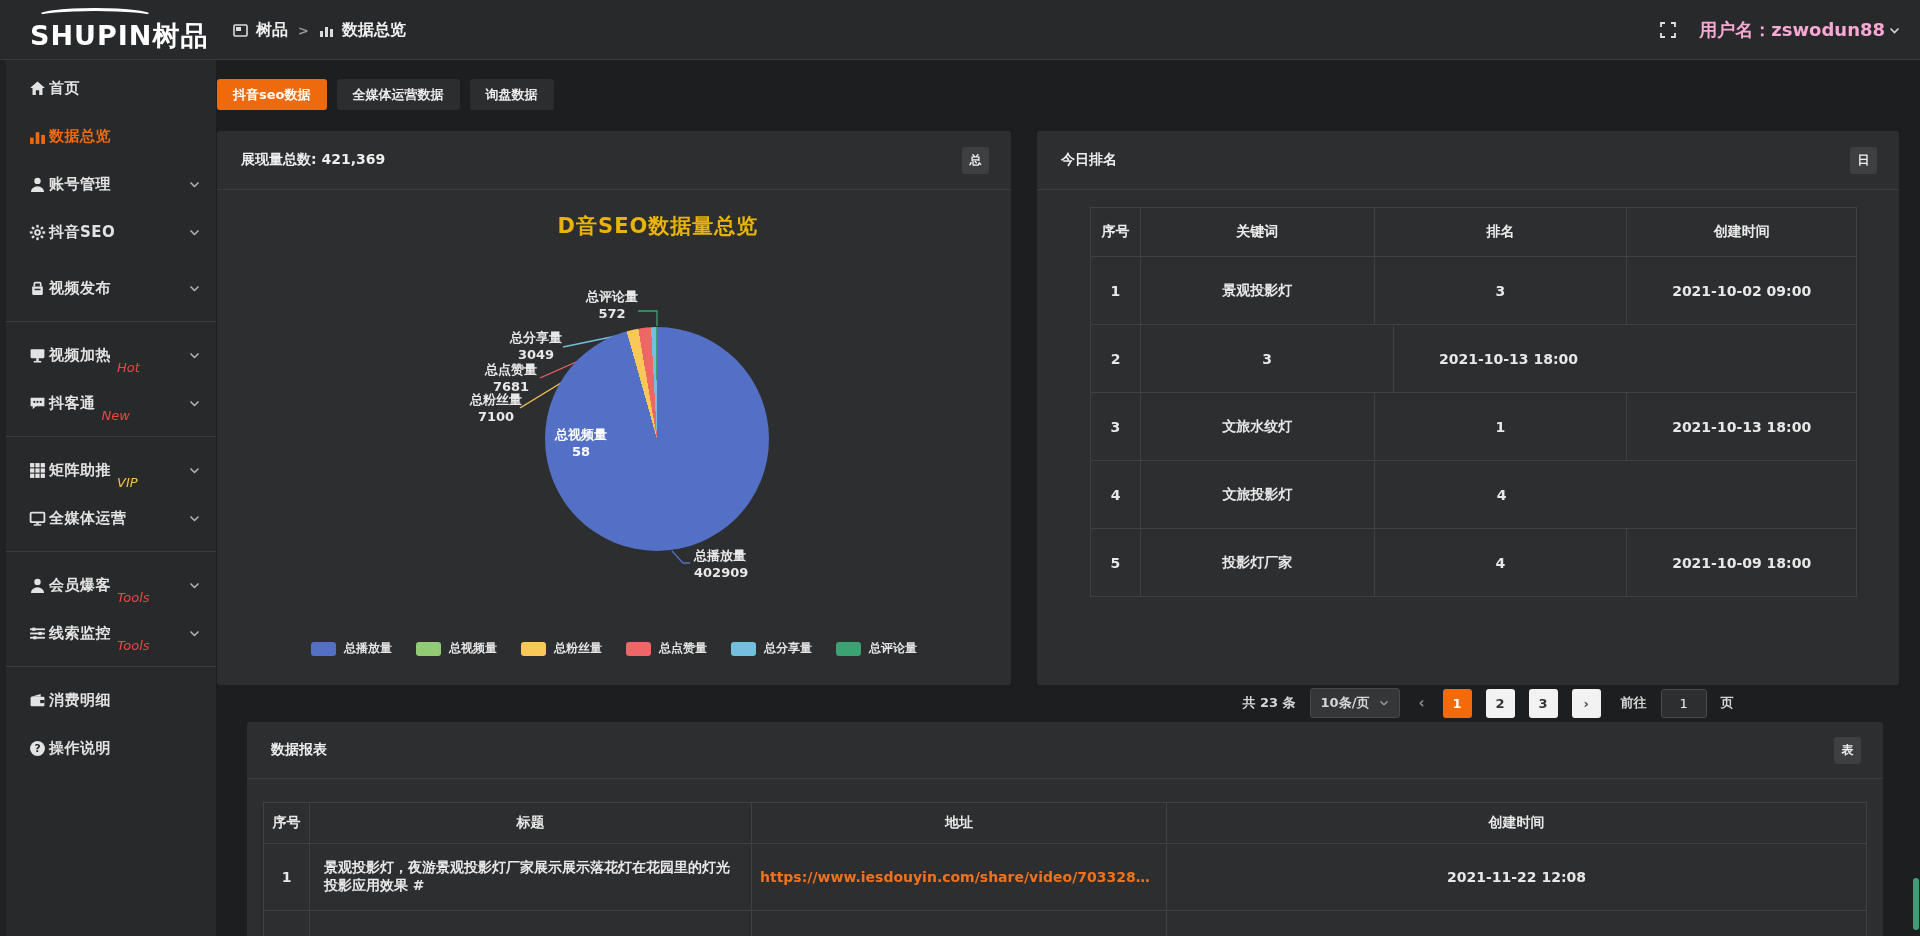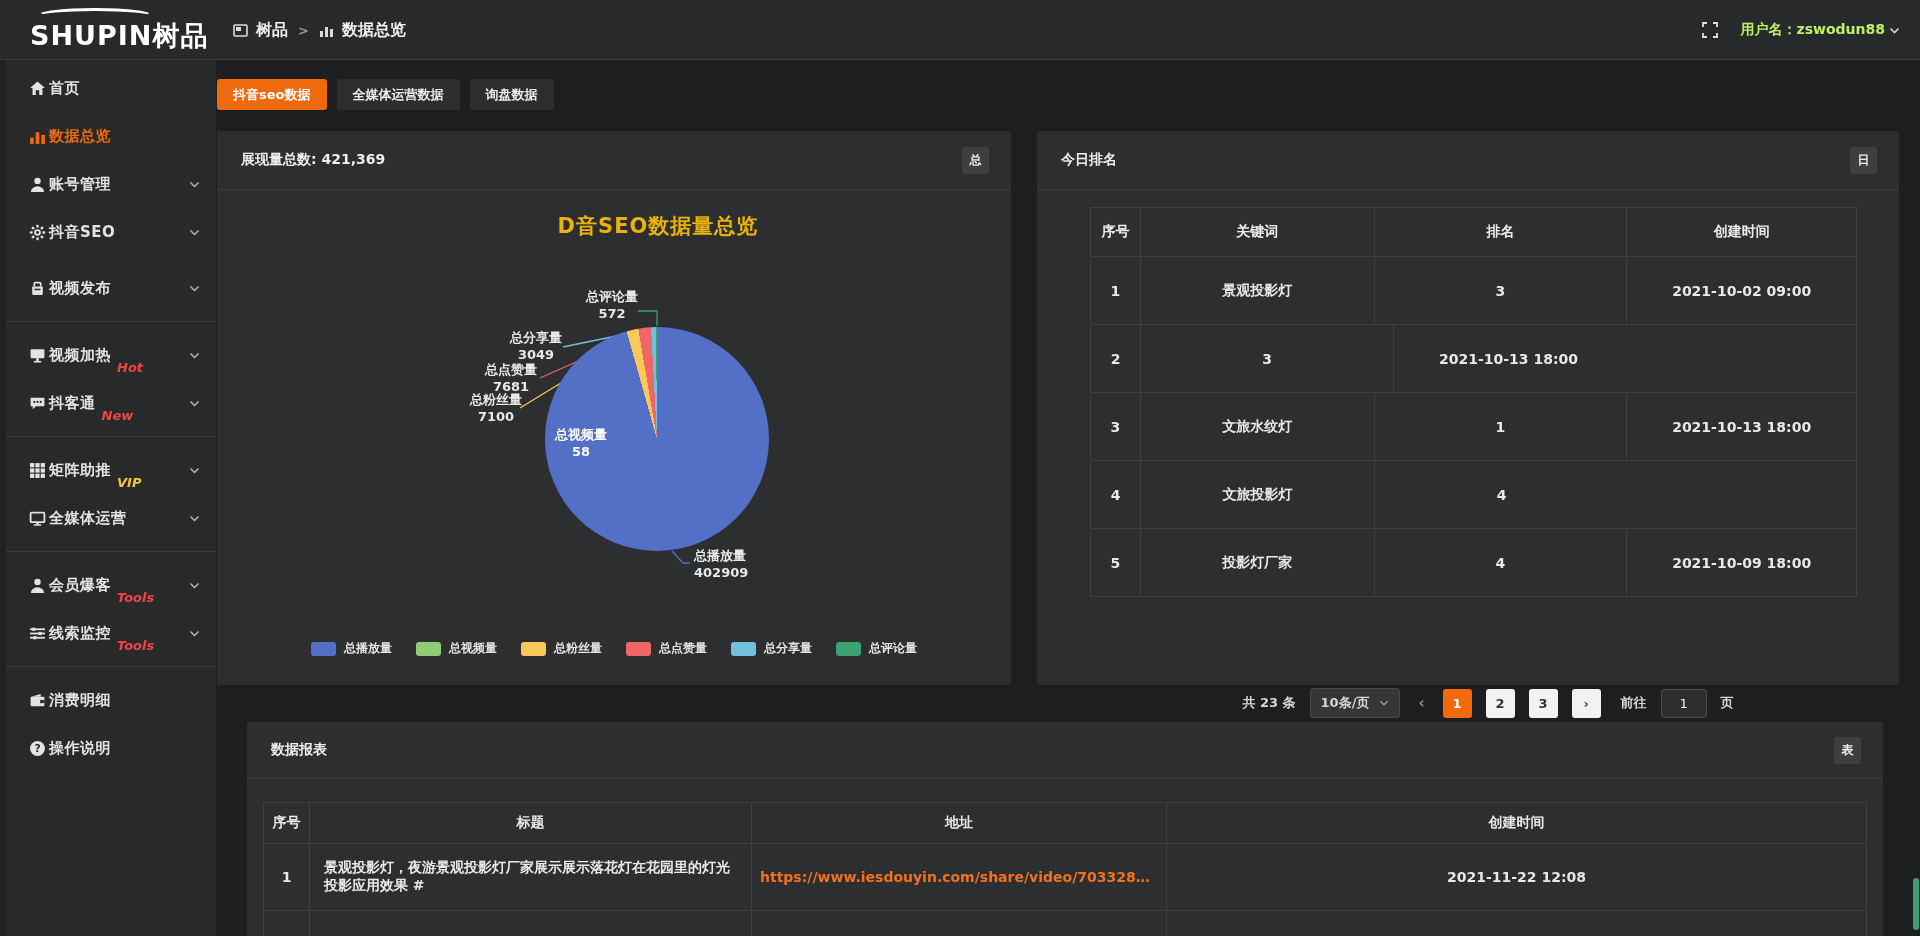--- a/index.html
+++ b/index.html
@@ -10,29 +10,29 @@
   
   .topbar { position:absolute; left:0; top:0; width:1920px; height:60px; background:#28292b; border-bottom:1px solid #393a3c; z-index:5; }
   .logo { position:absolute; left:30px; top:8px; width:200px; height:44px; }
   .logo-arc { position:absolute; left:6px; top:0; width:118px; height:16px; border:3px solid transparent; border-top:3px solid #fff; border-radius:50%; }
   .logo-text { position:absolute; left:0; top:10px; font-size:27px; font-weight:800; letter-spacing:1px; color:#ffffff; font-style:normal; }
   .breadcrumb { position:absolute; left:233px; top:0; height:60px; display:flex; align-items:center; gap:8px; font-size:16px; font-weight:600; color:#f0f0f0; }
   .breadcrumb .sep { color:#9a9a9a; font-size:13px; margin:0 2px; }
   .bc-icon { display:inline-flex; width:15px; height:15px; }
   .topbar-right { position:absolute; right:20px; top:0; height:60px; display:flex; align-items:center; gap:22px; }
   .fullscreen-btn { width:18px; height:18px; cursor:pointer; }
-  .username { font-size:14px; font-weight:600; color:#bef264; display:flex; align-items:center; gap:4px; cursor:pointer; }
+  .username { font-size:18px; font-weight:600; color:#f9a8d4; display:flex; align-items:center; gap:4px; cursor:pointer; }
 
   
   .sidebar { position:absolute; left:0; top:60px; width:216px; height:876px; background:#28292b; border-left:6px solid #202122; padding-top:4px; z-index:4; }
   .side-item { position:relative; height:48px; display:flex; align-items:center; padding-left:22px; gap:2px; font-size:15px; font-weight:600; color:#e3e3e3; cursor:pointer; }
   .side-item .s-icon { width:19px; height:19px; display:inline-flex; align-items:center; justify-content:center; }
   .side-item .s-label { letter-spacing:0.5px; }
   .side-item.active { color:#ee6a0d; }
-  .side-item .badge { font-size:13px; font-weight:700; font-style:italic; color:#f04545; margin-left:4px;margin-top:25px; }
+  .side-item .badge { font-size:13px; font-weight:400; font-style:italic; color:#f04545; margin-left:4px;margin-top:25px; }
   .side-item .badge.vip { color:#f6c344; }
   .side-item .chev { position:absolute; right:16px; top:19px; width:11px; height:11px; opacity:.85; }
   .side-divider { height:1px; background:#3a3b3d; margin:9px 0; }
   .mt8 { margin-top:8px; }
 
   
   .tabs { position:absolute; left:217px; top:79px; display:flex; gap:10px; z-index:2; }
   .tab { height:31px; padding:0 16px; display:flex; align-items:center; font-size:13px; font-weight:700; color:#ececec; background:#2c2d2f; border-radius:3px; cursor:pointer; }
   .tab.active { background:#ee6a0d; color:#fff; }
 

